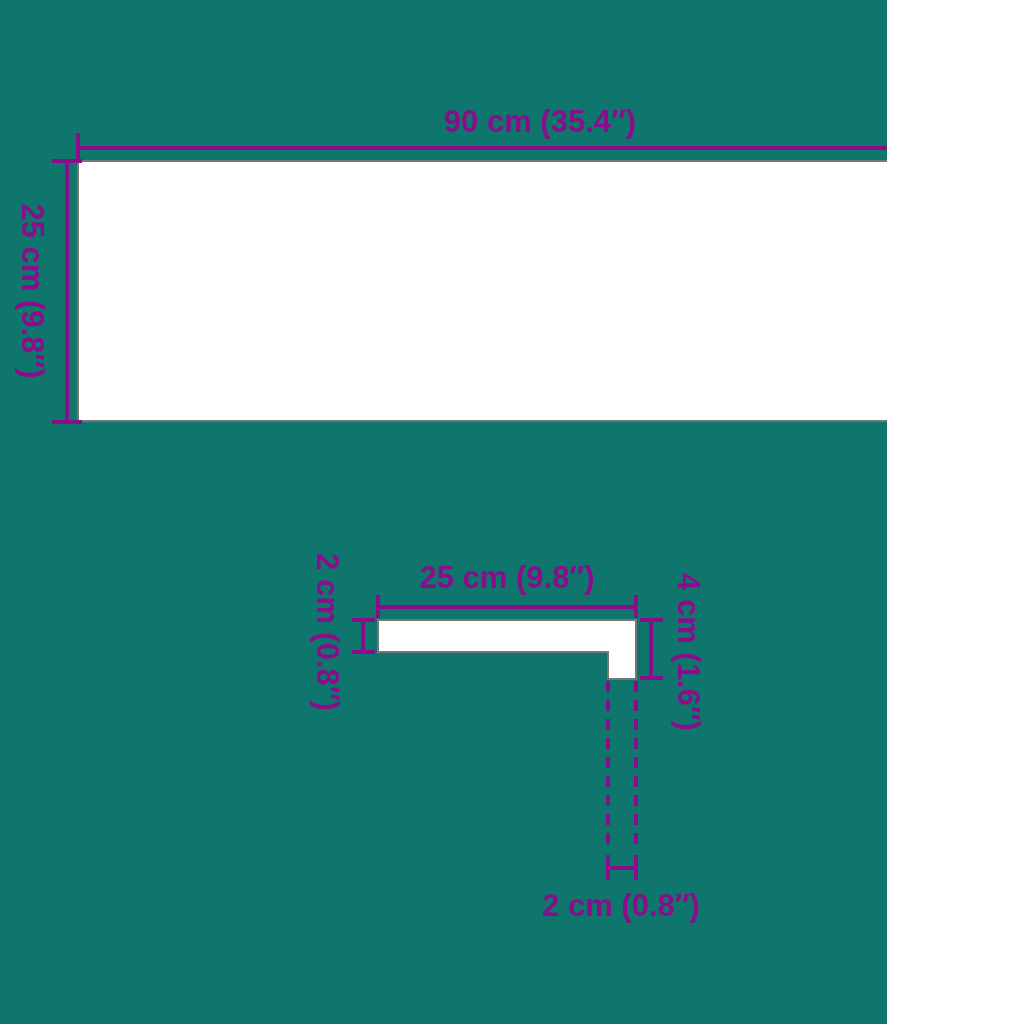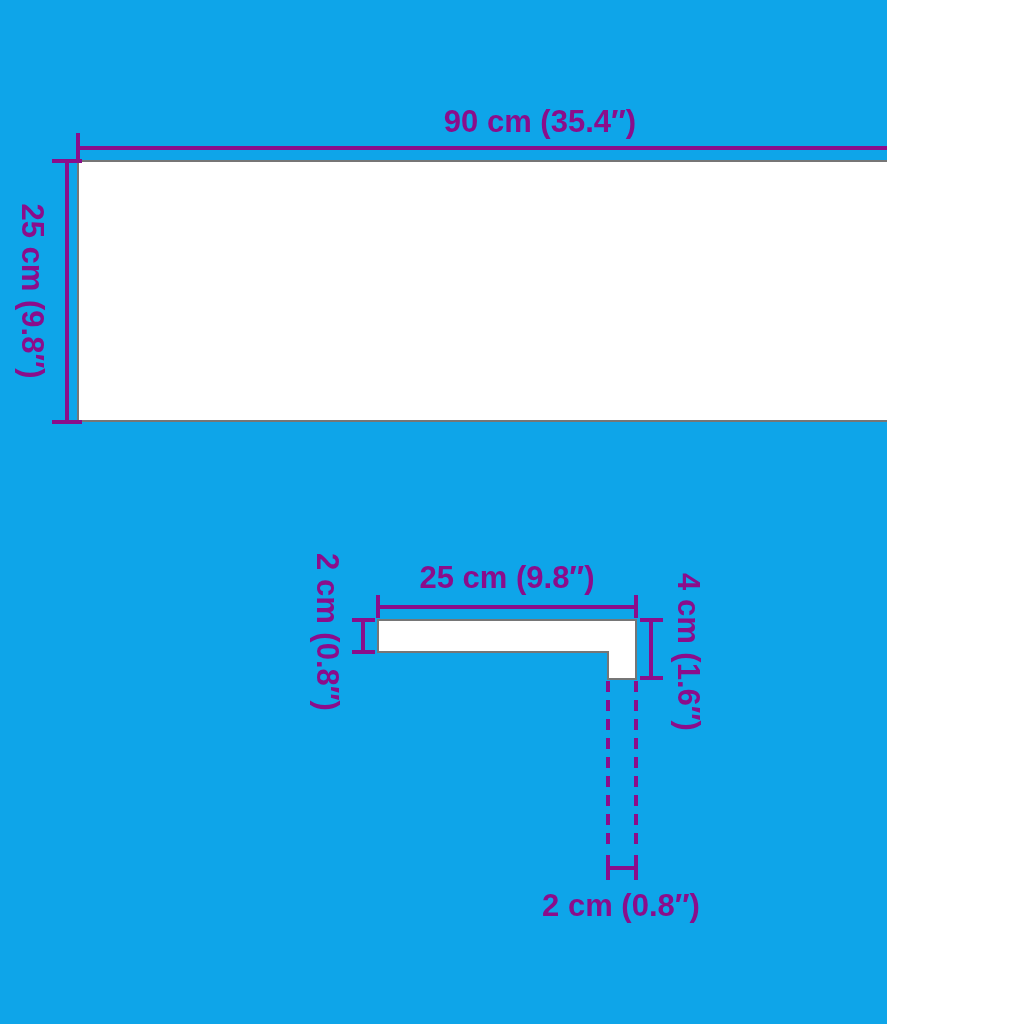--- a/index.html
+++ b/index.html
@@ -4,21 +4,21 @@
 <style>
   html, body {
     margin: 0;
     padding: 0;
     background: #ffffff;
   }
   .stage {
     position: relative;
     width: 887px;
     height: 1024px;
-    background: #0ea5e9;
+    background: #0f766e;
     overflow: hidden;
   }
   svg {
     display: block;
   }
   .dim-line {
     stroke: #8b0d8b;
     stroke-width: 4;
     fill: none;
   }

